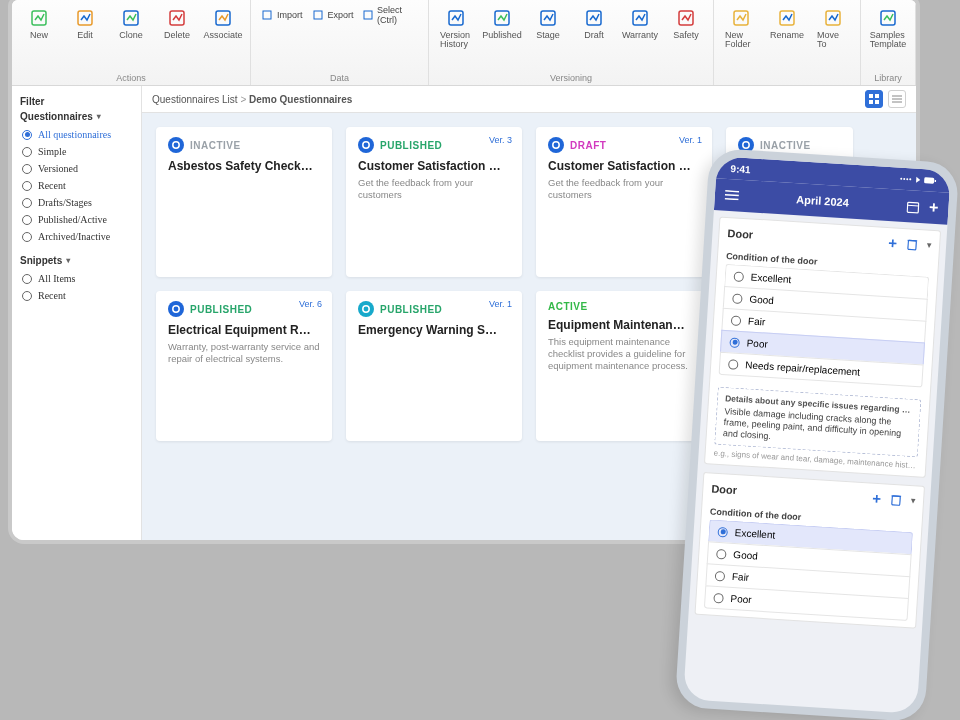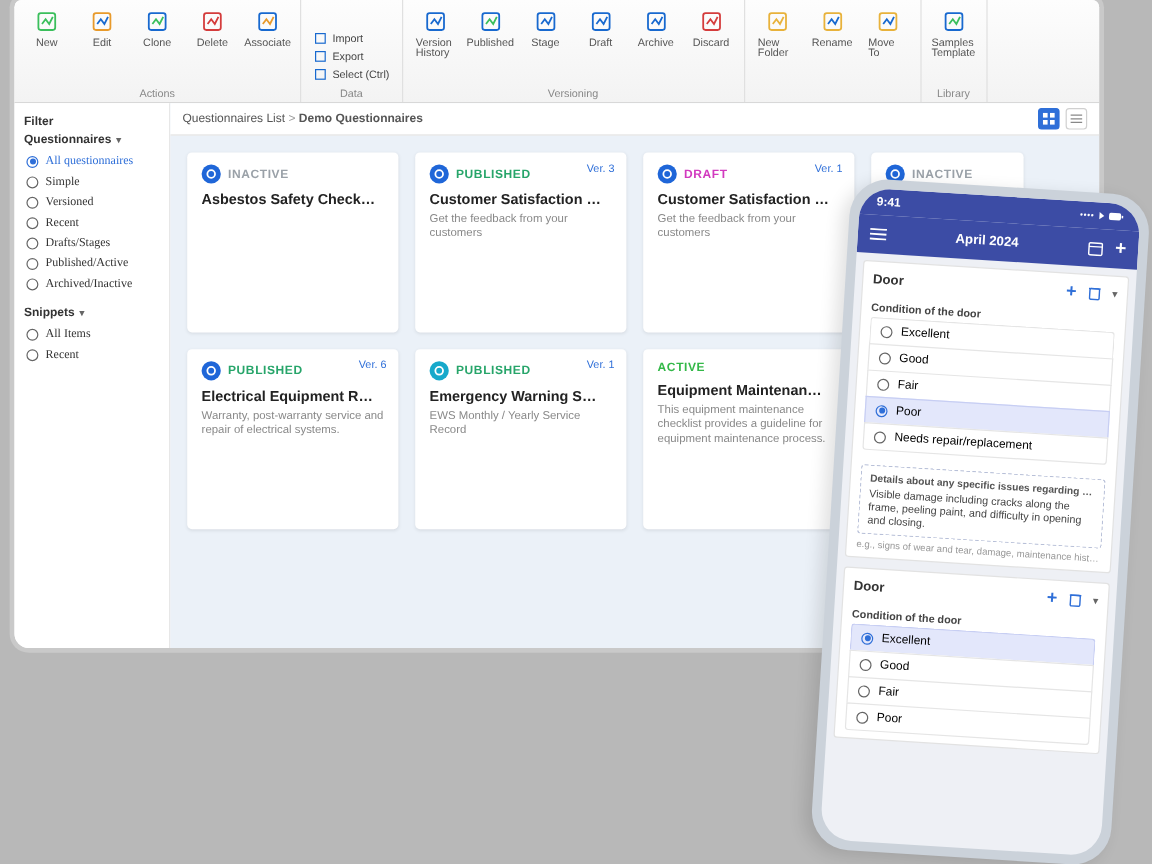--- a/index.html
+++ b/index.html
@@ -42,21 +42,21 @@
   .ribbon-group-buttons { display: flex; gap: 4px; }
   .ribbon-btn {
     display: flex; flex-direction: column; align-items: center;
     padding: 3px 5px; width: 42px; cursor: pointer; border-radius: 2px;
   }
   .ribbon-btn .icon { width: 22px; height: 22px; display: flex; align-items: center; justify-content: center; }
   .ribbon-btn .label { font-size: 9px; color: #555; margin-top: 2px; line-height: 9px; }
   .ribbon-group-name { font-size: 9px; color: #888; padding-bottom: 1px; }
   .ribbon-mini { display:flex; align-items:center; gap:4px; padding:1px 4px; font-size:9px; color:#444; cursor:pointer; }
   .ribbon-mini .micon { width:12px;height:12px;display:flex;align-items:center;justify-content:center; }
-  .ribbon-stack { display:flex; flex-direction:column; gap:1px;margin-top:21px; }
+  .ribbon-stack { display:flex; flex-direction:row; gap:1px; }
   
   .app-body { display:flex; height: calc(100% - 86px); }
   .sidebar {
     width: 130px; border-right:1px solid #E2E2E2; background:#fff;
     padding: 6px 4px; font-size: 10px; color: #333;
   }
   .sidebar h4 { font-size:10px; font-weight:bold; margin:4px 4px; display:flex; align-items:center; gap:4px;}
   .filter-item { display:flex; align-items:center; gap:6px; padding:3px 6px; cursor:pointer; border-radius:3px;font-family:Liberation Serif, serif; }
   .radio {
     width:10px;height:10px;border-radius:50%;border:1.5px solid #666;
@@ -279,30 +279,30 @@
             </span>
             <span class="label">Draft</span>
           </div>
           <div class="ribbon-btn">
             <span class="icon">
               <svg width="20" height="20">
                 <rect x="3" y="3" width="14" height="14" rx="2" fill="none" stroke="#1869CF" stroke-width="1.5"></rect>
                 <path d="M6 12 L9 8 L12 12 L15 6" fill="none" stroke="#1869CF" stroke-width="1.5"></path>
               </svg>
             </span>
-            <span class="label">Archive</span>
+            <span class="label">Warranty</span>
           </div>
           <div class="ribbon-btn">
             <span class="icon">
               <svg width="20" height="20">
                 <rect x="3" y="3" width="14" height="14" rx="2" fill="none" stroke="#D43C3C" stroke-width="1.5"></rect>
                 <path d="M6 12 L9 8 L12 12 L15 6" fill="none" stroke="#D43C3C" stroke-width="1.5"></path>
               </svg>
             </span>
-            <span class="label">Discard</span>
+            <span class="label">Safety</span>
           </div>
         </div>
       <div class="ribbon-group-name">Versioning</div>
     </div>
 
     <div class="ribbon-group">
       <div class="ribbon-group-buttons" id="rg-folder">
           <div class="ribbon-btn">
             <span class="icon">
               <svg width="20" height="20">
@@ -499,21 +499,20 @@
     <span class="ver">Ver. 1</span>
     <div class="status-row">
               <span class="sicon sicon-teal">
                 <svg width="10" height="10">
                   <circle cx="5" cy="5" r="3.2" fill="none" stroke="#fff" stroke-width="1.5"></circle>
                 </svg>
               </span>
               <span class="stext st-published">PUBLISHED</span>
             </div>
     <h5>Emergency Warning S…</h5>
-    <p>EWS Monthly / Yearly Service Record</p>
           </div>
           <div class="card">
 
     <div class="status-row">
               <span class="stext st-active">ACTIVE</span>
             </div>
     <h5>Equipment Maintenan…</h5>
     <p>This equipment maintenance checklist provides a guideline for equipment maintenance process.</p>
           </div>
         </div>

